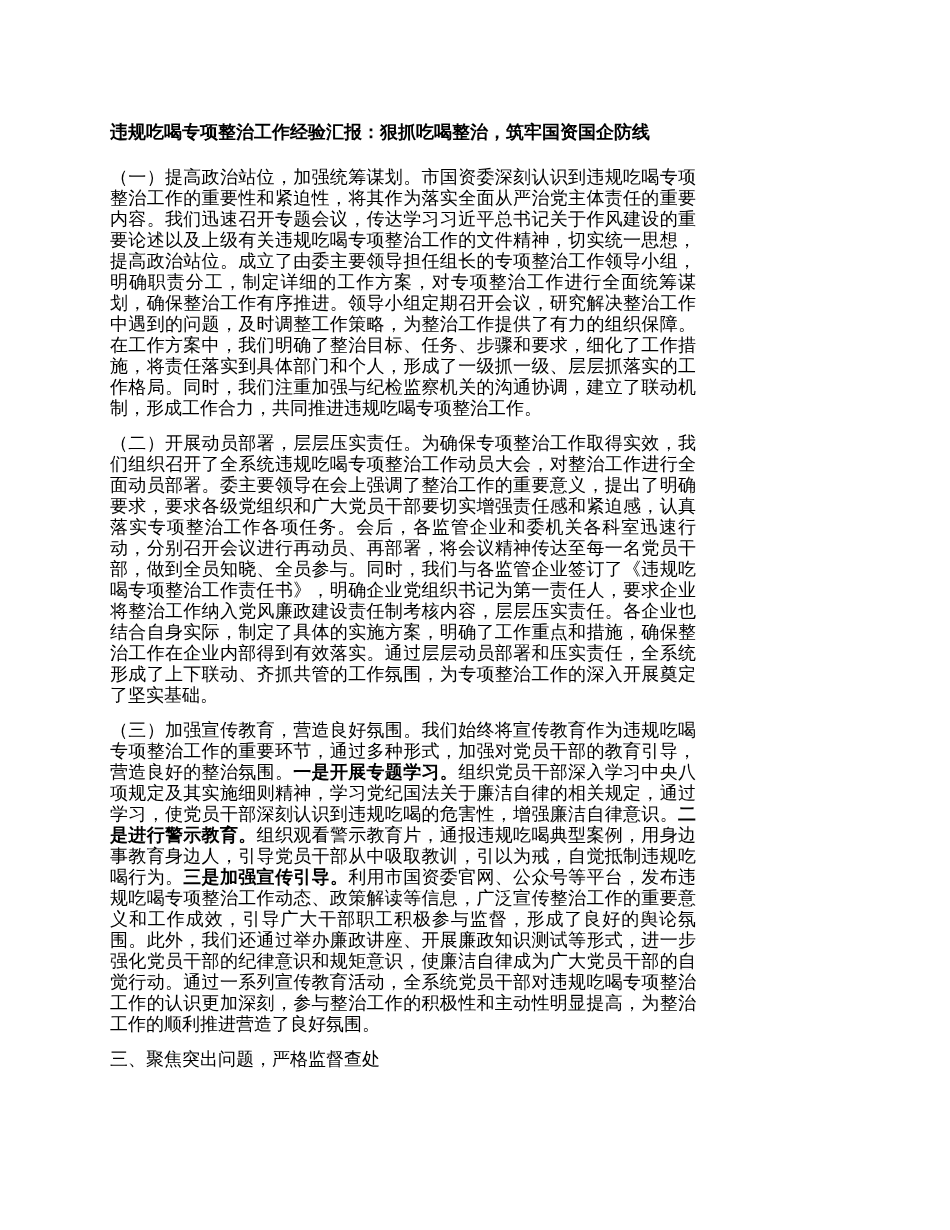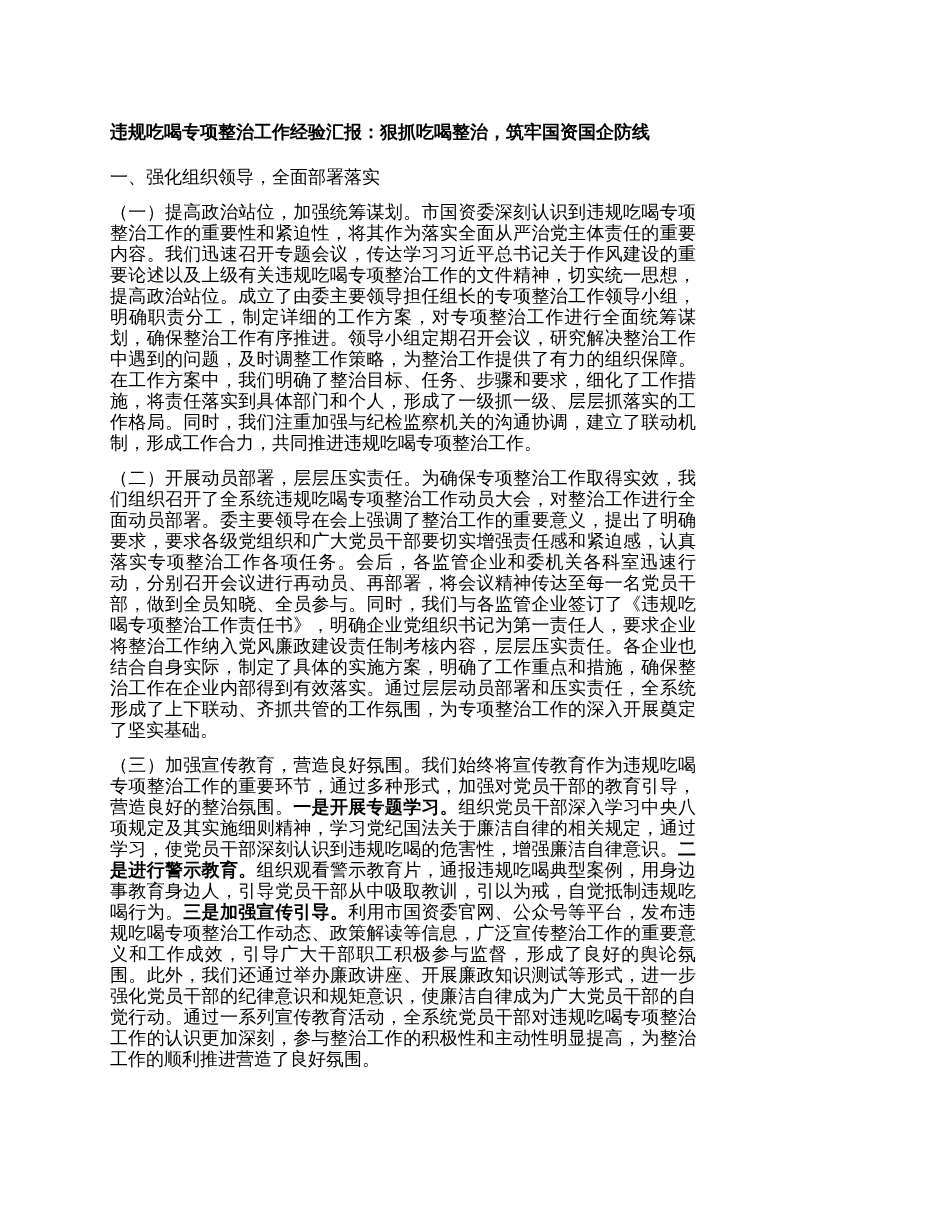--- a/index.html
+++ b/index.html
@@ -35,18 +35,18 @@
   .doc strong {
     font-weight: 700;
   }
 </style>
 </head>
 <body>
 
 <div class="doc">
   <p class="title">违规吃喝专项整治工作经验汇报：狠抓吃喝整治，筑牢国资国企防线</p>
   <div id="doc-body">
-      <p><span>一、强化组织领导，全面部署落实</span></p>
       <p><span>（一）提高政治站位，加强统筹谋划。市国资委深刻认识到违规吃喝专项整治工作的重要性和紧迫性，将其作为落实全面从严治党主体责任的重要内容。我们迅速召开专题会议，传达学习习近平总书记关于作风建设的重要论述以及上级有关违规吃喝专项整治工作的文件精神，切实统一思想，提高政治站位。成立了由委主要领导担任组长的专项整治工作领导小组，明确职责分工，制定详细的工作方案，对专项整治工作进行全面统筹谋划，确保整治工作有序推进。领导小组定期召开会议，研究解决整治工作中遇到的问题，及时调整工作策略，为整治工作提供了有力的组织保障。在工作方案中，我们明确了整治目标、任务、步骤和要求，细化了工作措施，将责任落实到具体部门和个人，形成了一级抓一级、层层抓落实的工作格局。同时，我们注重加强与纪检监察机关的沟通协调，建立了联动机制，形成工作合力，共同推进违规吃喝专项整治工作。</span></p>
       <p><span>（二）开展动员部署，层层压实责任。为确保专项整治工作取得实效，我们组织召开了全系统违规吃喝专项整治工作动员大会，对整治工作进行全面动员部署。委主要领导在会上强调了整治工作的重要意义，提出了明确要求，要求各级党组织和广大党员干部要切实增强责任感和紧迫感，认真落实专项整治工作各项任务。会后，各监管企业和委机关各科室迅速行动，分别召开会议进行再动员、再部署，将会议精神传达至每一名党员干部，做到全员知晓、全员参与。同时，我们与各监管企业签订了《违规吃喝专项整治工作责任书》，明确企业党组织书记为第一责任人，要求企业将整治工作纳入党风廉政建设责任制考核内容，层层压实责任。各企业也结合自身实际，制定了具体的实施方案，明确了工作重点和措施，确保整治工作在企业内部得到有效落实。通过层层动员部署和压实责任，全系统形成了上下联动、齐抓共管的工作氛围，为专项整治工作的深入开展奠定了坚实基础。</span></p>
       <p><span>（三）加强宣传教育，营造良好氛围。我们始终将宣传教育作为违规吃喝专项整治工作的重要环节，通过多种形式，加强对党员干部的教育引导，营造良好的整治氛围。</span><strong>一是开展专题学习。</strong><span>组织党员干部深入学习中央八项规定及其实施细则精神，学习党纪国法关于廉洁自律的相关规定，通过学习，使党员干部深刻认识到违规吃喝的危害性，增强廉洁自律意识。</span><strong>二是进行警示教育。</strong><span>组织观看警示教育片，通报违规吃喝典型案例，用身边事教育身边人，引导党员干部从中吸取教训，引以为戒，自觉抵制违规吃喝行为。</span><strong>三是加强宣传引导。</strong><span>利用市国资委官网、公众号等平台，发布违规吃喝专项整治工作动态、政策解读等信息，广泛宣传整治工作的重要意义和工作成效，引导广大干部职工积极参与监督，形成了良好的舆论氛围。此外，我们还通过举办廉政讲座、开展廉政知识测试等形式，进一步强化党员干部的纪律意识和规矩意识，使廉洁自律成为广大党员干部的自觉行动。通过一系列宣传教育活动，全系统党员干部对违规吃喝专项整治工作的认识更加深刻，参与整治工作的积极性和主动性明显提高，为整治工作的顺利推进营造了良好氛围。</span></p>
+      <p><span>三、聚焦突出问题，严格监督查处</span></p>
     </div>
 </div>
 
 </body></html>

